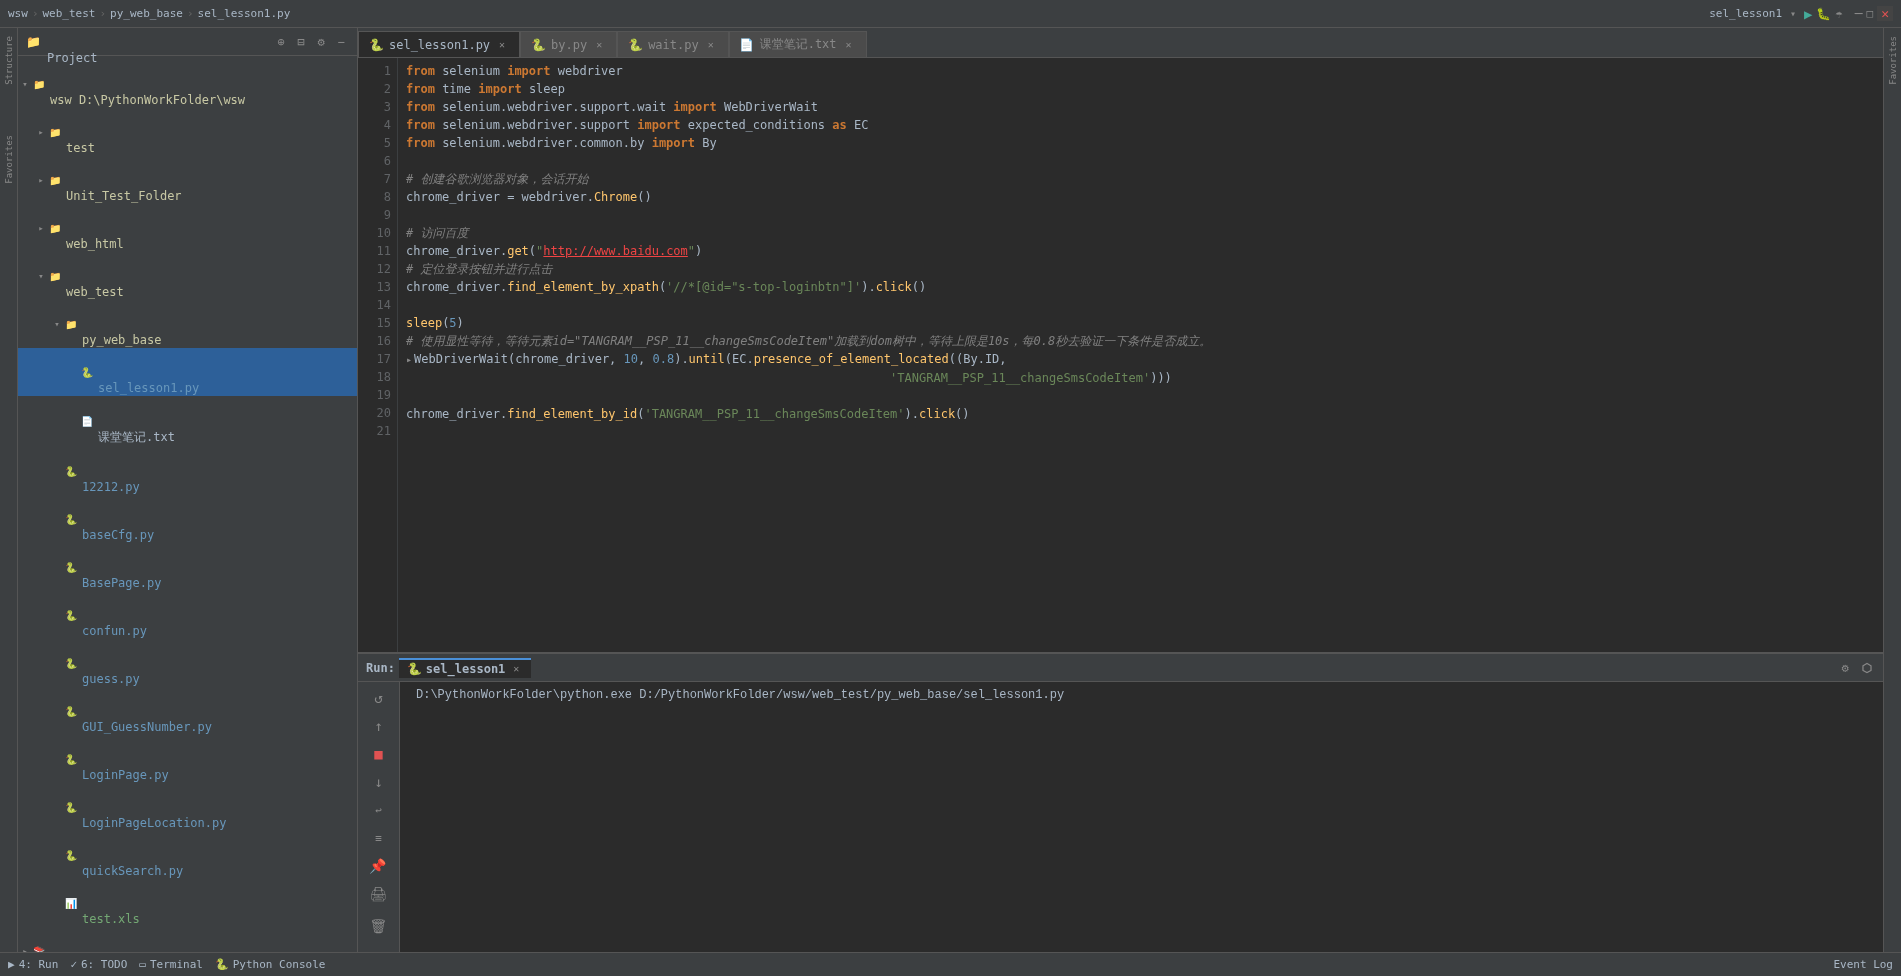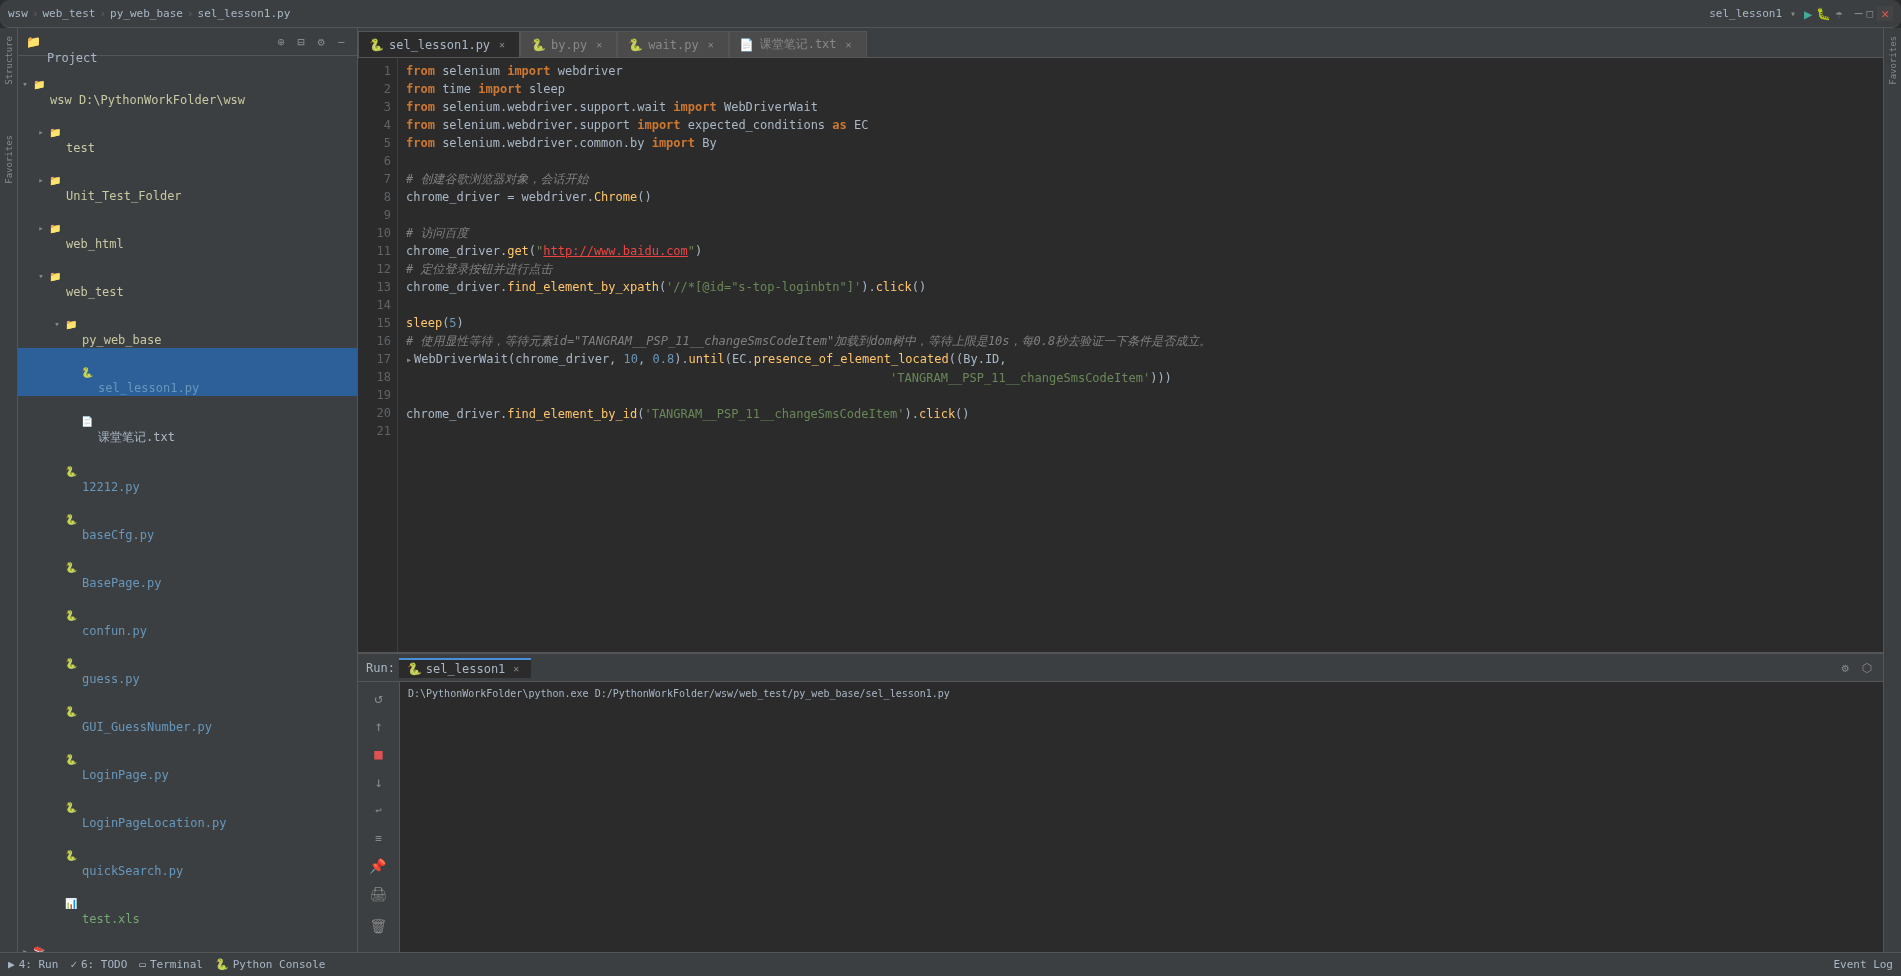--- a/index.html
+++ b/index.html
@@ -17,21 +17,20 @@
 
     
     .title-bar {
       height: 28px;
       background: #3c3f41;
       display: flex;
       align-items: center;
       padding: 0 8px;
       border-bottom: 1px solid #555;
       flex-shrink: 0;
-      border-radius: 9px;
     }
     .breadcrumb {
       display: flex;
       align-items: center;
       gap: 4px;
       font-size: 11px;
       color: #a9b7c6;
     }
     .breadcrumb-sep { color: #666; }
     .title-bar-right {
@@ -253,20 +252,21 @@
       flex-shrink: 0;
     }
     .bottom-tabs {
       height: 28px;
       background: #3c3f41;
       display: flex;
       align-items: center;
       padding: 0 8px;
       border-bottom: 1px solid #555;
       gap: 4px;
+      font-weight: bold;
     }
     .run-label {
       font-size: 12px;
       color: #a9b7c6;
       display: flex;
       align-items: center;
       gap: 4px;
     }
     .run-tab {
       display: flex;
@@ -307,25 +307,26 @@
       cursor: pointer;
       color: #888;
       display: flex;
       align-items: center;
       justify-content: center;
       font-size: 14px;
     }
     .run-btn.red { color: #e05252; }
     .run-output {
       flex: 1;
-      padding: 4px 8px;
+      padding: 4px 16px;
       overflow: auto;
-      font-size: 10px;
+      font-size: 12px;
       line-height: 1.6;
       color: #a9b7c6;
+      font-family: Liberation Mono, monospace;
     }
 
     
     .status-bar {
       height: 24px;
       background: #3c3f41;
       border-top: 1px solid #555;
       display: flex;
       align-items: center;
       padding: 0 8px;

